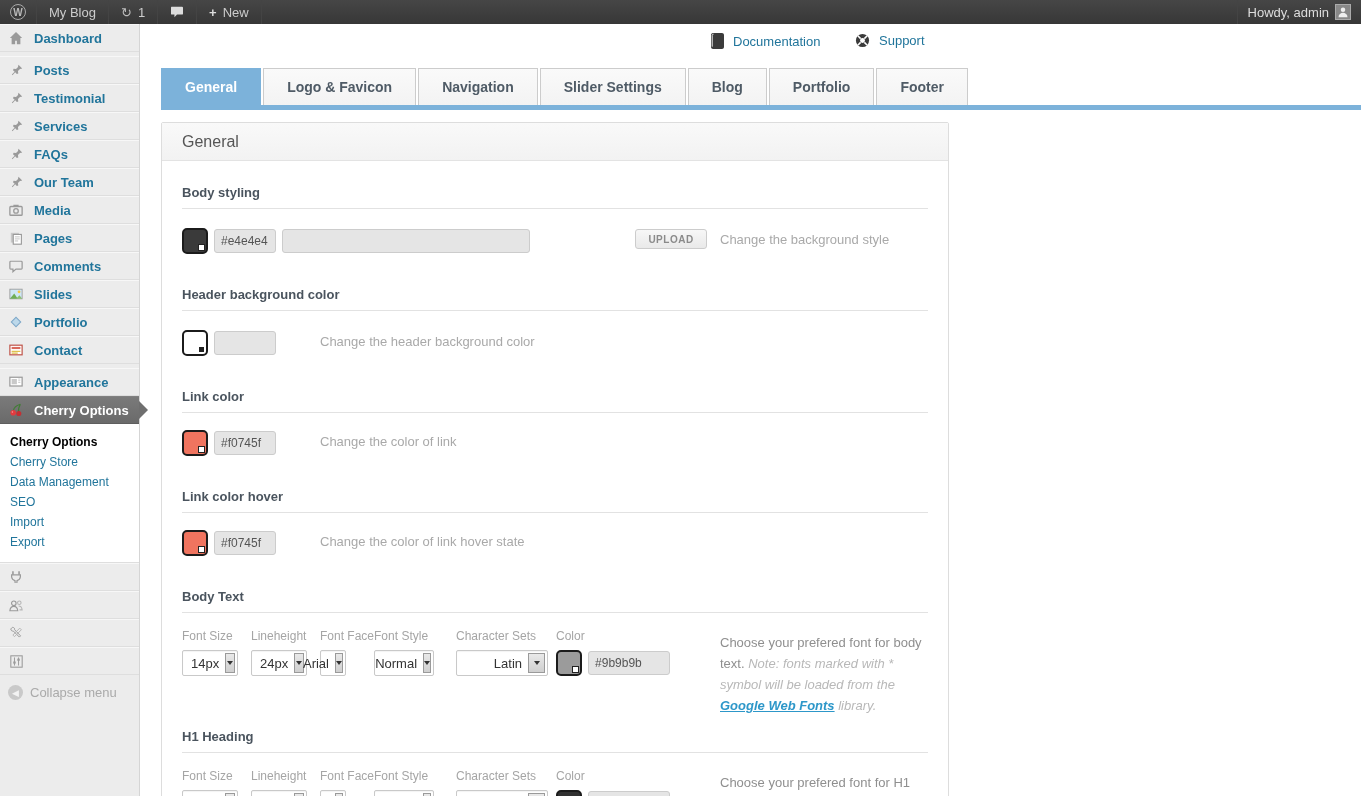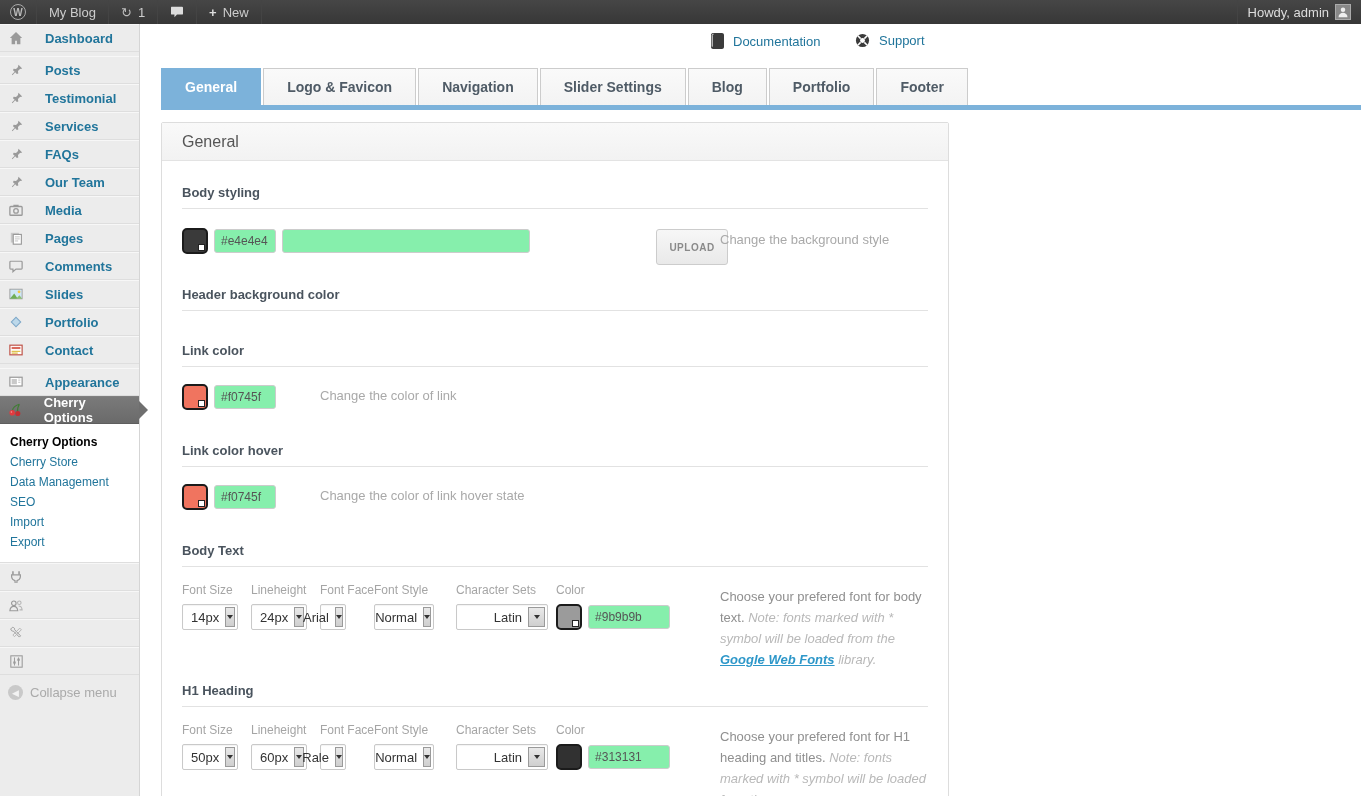--- a/index.html
+++ b/index.html
@@ -18,21 +18,21 @@
   .ab-right { margin-left:auto; display:flex; align-items:center; padding:0 10px; gap:6px;
     border-left:1px solid #444; color:#ddd; }
   .avatar { width:16px; height:16px; background:#888; border:1px solid #aaa; display:flex;
     align-items:center; justify-content:center; }
   .plus { font-weight:bold; color:#ddd; }
   .upd-icon { font-size:13px; color:#bbb; }
 
   
   .sidebar { position:absolute; top:24px; left:0; width:140px; bottom:0;
     background:#ececec; border-right:1px solid #d5d5d5; z-index:10; }
-  .menu-item { display:flex; align-items:center; gap:21px; height:28px; padding:0 8px;
+  .menu-item { display:flex; align-items:center; gap:10px; height:28px; padding:0 8px;
     font-size:13px; font-weight:bold; color:#21759b; cursor:pointer;
     border-top:1px solid #f7f7f7; border-bottom:1px solid #dedede; }
   .menu-item .mi-icon { width:16px; display:flex; justify-content:center; }
   .menu-item.active { position:relative; color:#fff;
     background:linear-gradient(#7a7a7a,#6a6a6a); border-top:1px solid #808080; border-bottom:1px solid #5e5e5e; }
   .menu-item.active::after { content:""; position:absolute; right:-9px; top:50%;
     margin-top:-9px; border-left:9px solid #6f6f6f; border-top:9px solid transparent;
     border-bottom:9px solid transparent; }
   .submenu { background:#fff; border-bottom:1px solid #dedede; padding:8px 0 10px 10px; }
   .submenu-item { font-size:12px; line-height:20px; color:#21759b; cursor:pointer; }
@@ -68,26 +68,26 @@
   .sec-hr { border:none; border-top:1px solid #e2e2e2; margin-top:8px; }
   .row { position:relative; margin-top:18px; height:28px; display:flex; align-items:center; }
   .row.tight { margin-top:16px; }
 
   .swatch-btn { width:26px; height:26px; border:2px solid #1b1b1b; border-radius:5px;
     position:relative; cursor:pointer; flex:0 0 auto; }
   .swatch-btn .notch { position:absolute; right:1px; bottom:1px; width:7px; height:7px;
     background:#fff; border:1px solid #222; }
   .swatch-btn.light .notch { background:#222; border-color:#fff; }
 
-  .txt { height:24px; border:1px solid #ccc; border-radius:3px; background:#86efac;
+  .txt { height:24px; border:1px solid #ccc; border-radius:3px; background:#e5e5e5;
     font-size:12px; color:#555; padding:0 6px; font-family:"Liberation Sans",sans-serif; }
   .txt.hexv { width:62px; margin-left:6px; }
   .txt.imgpath { width:248px; margin-left:6px; }
 
-  .upload-btn { position:absolute; left:474px; top:2px; width:72px; height:36px;
+  .upload-btn { position:absolute; left:453px; top:2px; width:72px; height:20px;
     background:linear-gradient(#f7f7f7,#e9e9e9); border:1px solid #ccc; border-radius:3px;
     font-size:10px; font-weight:bold; letter-spacing:.5px; color:#8a8a8a; cursor:pointer;
     display:flex; align-items:center; justify-content:center; }
   .helper { font-size:13px; color:#a9a9a9; }
   .helper.abs-far { position:absolute; left:538px; top:5px; white-space:nowrap; }
   .helper.abs-mid { position:absolute; left:138px; top:5px; white-space:nowrap; }
 
   
   .fontrow { position:relative; margin-top:16px; height:64px; }
   .fcols { display:flex; align-items:flex-end; }
@@ -377,20 +377,27 @@
             <span class="notch"></span>
           </span>
         <input class="txt hexv" value="#e4e4e4" style="">
         <input class="txt imgpath" value="" style="">
         <span class="upload-btn">UPLOAD</span>
         <span class="helper abs-far">Change the background style</span>
       </div>
 
       <div class="sec-title" style="margin-top:32px">Header background color</div>
       <hr class="sec-hr">
+      <div class="row">
+        <span class="swatch-btn light" style="background-color: rgb(255, 255, 255);">
+            <span class="notch"></span>
+          </span>
+        <input class="txt hexv" value="" style="">
+        <span class="helper abs-mid">Change the header background color</span>
+      </div>
 
       <div class="sec-title" style="margin-top:32px">Link color</div>
       <hr class="sec-hr">
       <div class="row tight">
         <span class="swatch-btn" style="background-color: rgb(240, 116, 95);">
             <span class="notch"></span>
           </span>
         <input class="txt hexv" value="#f0745f" style="">
         <span class="helper abs-mid">Change the color of link</span>
       </div>

